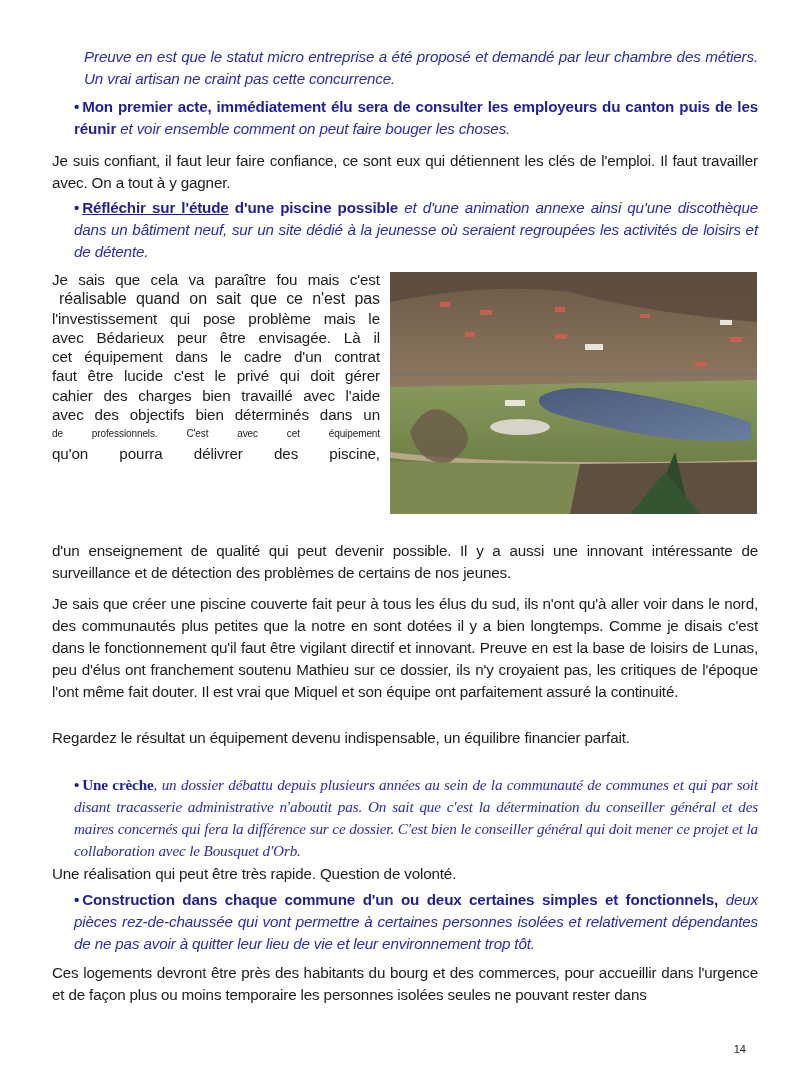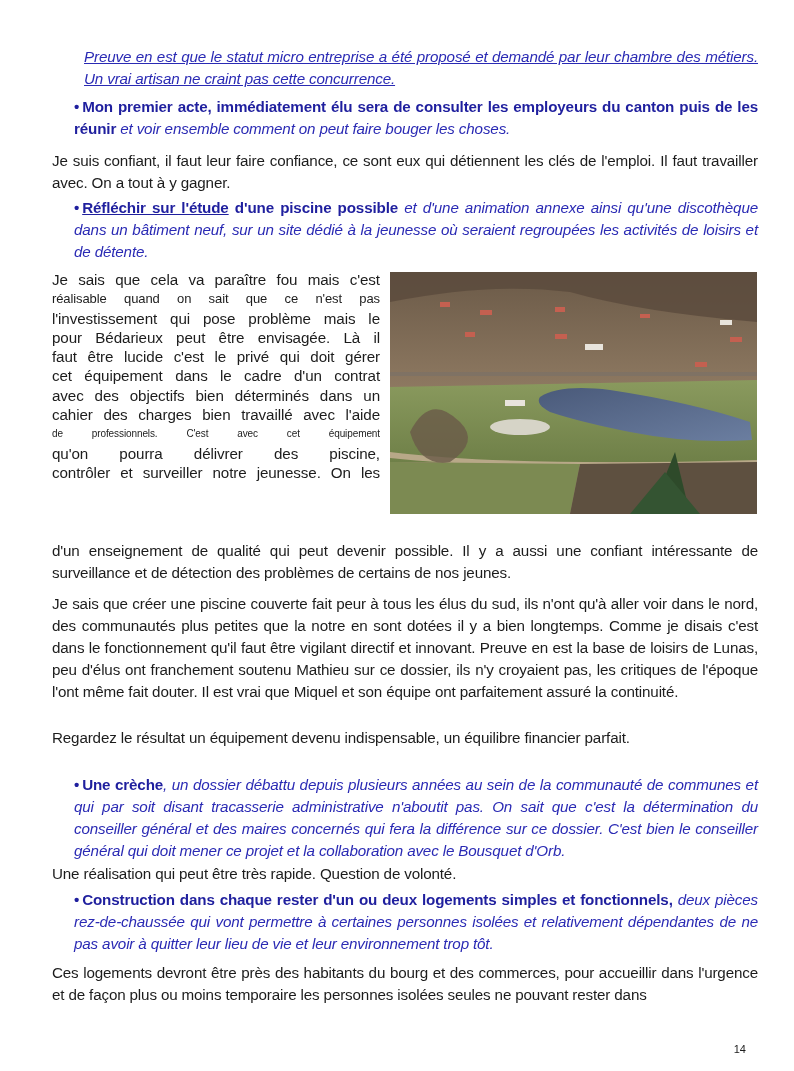--- a/index.html
+++ b/index.html
@@ -35,45 +35,44 @@
       right: 48px; top: 1043px;
       font-size: 11px; font-weight: normal;
       color: #1c1c1c;
     }
   </style>
 </head>
 <body>
 
 <div class="page">
 
-  <p class="para blue" style="left:84px; top:46px; width:674px;text-decoration:underline;">Preuve en est que le statut micro entreprise a été proposé et demandé par leur chambre des métiers. Un vrai artisan ne craint pas cette concurrence.</p>
+  <p class="para blue" style="left:84px; top:46px; width:674px;">Preuve en est que le statut micro entreprise a été proposé et demandé par leur chambre des métiers. Un vrai artisan ne craint pas cette concurrence.</p>
 
   <p class="para" style="left:52px; top:150px; width:706px;">Je suis confiant, il faut leur faire confiance, ce sont eux qui détiennent les clés de l'emploi. Il faut travailler avec. On a tout à y gagner.</p>
 
   <p class="para" style="left:74px; top:96px; width:684px;">
     <span class="bullet-dot">•</span><span class="bold-blue">Mon premier acte,  immédiatement élu sera de consulter les employeurs du canton puis de les réunir</span><span class="blue"> et voir ensemble comment  on peut faire bouger les choses.</span>
   </p>
 
   <p class="para" style="left:74px; top:197px; width:684px;">
     <span class="bullet-dot">•</span><span class="bold-blue u">Réfléchir sur l'étude</span><span class="bold-blue"> d'une piscine possible</span><span class="blue"> et d'une animation annexe ainsi qu'une discothèque dans un bâtiment neuf, sur un site dédié à la jeunesse où seraient regroupées les activités de loisirs et de détente.</span>
   </p>
 
   <div style="position:absolute; left:52px; top:270px; width:328px;">
     <div id="fou-lines">
         <div style="font-size: 15.2px; line-height: 19.3px; text-align: justify; text-align-last: justify; letter-spacing: -0.1px; white-space: normal; overflow: visible;">Je sais que cela va paraître fou mais c'est</div>
-        <div style="font-size: 13px; line-height: 19.3px; text-align: justify; text-align-last: justify; letter-spacing: -0.1px; white-space: normal; overflow: visible;">réalisable quand on sait que ce n'est pas</div>
+        <div style="font-size: 16px; line-height: 19.3px; text-align: justify; text-align-last: justify; letter-spacing: -0.1px; white-space: normal; overflow: visible; margin-left: 7px;">réalisable quand on sait que ce n'est pas</div>
         <div style="font-size: 15.2px; line-height: 19.3px; text-align: justify; text-align-last: justify; letter-spacing: -0.1px; white-space: normal; overflow: visible;">l'investissement qui pose problème mais le</div>
-        <div style="font-size: 15.2px; line-height: 19.3px; text-align: justify; text-align-last: justify; letter-spacing: -0.1px; white-space: normal; overflow: visible;">pour Bédarieux peut être envisagée. Là il</div>
+        <div style="font-size: 15.2px; line-height: 19.3px; text-align: justify; text-align-last: justify; letter-spacing: -0.1px; white-space: normal; overflow: visible;">avec Bédarieux peur être envisagée. Là il</div>
+        <div style="font-size: 15.2px; line-height: 19.3px; text-align: justify; text-align-last: justify; letter-spacing: -0.1px; white-space: normal; overflow: visible;">cet équipement dans le cadre d'un contrat</div>
         <div style="font-size: 15.2px; line-height: 19.3px; text-align: justify; text-align-last: justify; letter-spacing: -0.1px; white-space: normal; overflow: visible;">faut être lucide c'est le privé qui doit gérer</div>
-        <div style="font-size: 15.2px; line-height: 19.3px; text-align: justify; text-align-last: justify; letter-spacing: -0.1px; white-space: normal; overflow: visible;">cet équipement dans le cadre d'un contrat</div>
+        <div style="font-size: 15.2px; line-height: 19.3px; text-align: justify; text-align-last: justify; letter-spacing: -0.1px; white-space: normal; overflow: visible;">cahier des charges bien travaillé avec l'aide</div>
         <div style="font-size: 15.2px; line-height: 19.3px; text-align: justify; text-align-last: justify; letter-spacing: -0.1px; white-space: normal; overflow: visible;">avec des objectifs bien déterminés dans un</div>
-        <div style="font-size: 15.2px; line-height: 19.3px; text-align: justify; text-align-last: justify; letter-spacing: -0.1px; white-space: normal; overflow: visible;">cahier des charges bien travaillé avec l'aide</div>
         <div style="font-size: 10px; line-height: 19.3px; text-align: justify; text-align-last: justify; letter-spacing: -0.1px; white-space: normal; overflow: visible;">de professionnels. C'est avec cet équipement</div>
         <div style="font-size: 15.2px; line-height: 19.3px; text-align: justify; text-align-last: justify; letter-spacing: -0.1px; white-space: normal; overflow: visible;">qu'on pourra délivrer des piscine,</div>
-        <div style="font-size: 15.2px; line-height: 19.3px; text-align: justify; text-align-last: justify; letter-spacing: -0.1px; white-space: normal; overflow: visible;">contrôler et surveiller notre jeunesse. On les</div>
       </div>
   </div>
 
   <div class="photo">
     <svg width="367" height="242" viewBox="0 0 367 242">
       <defs>
         <linearGradient id="hill" x1="0" y1="0" x2="0" y2="1">
           <stop offset="0" stop-color="#6b5a48"></stop>
           <stop offset="0.5" stop-color="#8f7a62"></stop>
           <stop offset="1" stop-color="#9a8a70"></stop>
@@ -110,32 +109,32 @@
         <rect x="305" y="90" width="12" height="5"></rect>
       </g>
       <g fill="#e8e4dc">
         <rect x="195" y="72" width="18" height="6"></rect>
         <rect x="115" y="128" width="20" height="6"></rect>
         <rect x="330" y="48" width="12" height="5"></rect>
       </g>
     </svg>
   </div>
 
-  <p class="para" style="left:52px; top:540px; width:706px;">d'un enseignement de qualité qui peut devenir possible. Il y a aussi une confiant intéressante de surveillance et de détection des problèmes de certains de nos jeunes.</p>
+  <p class="para" style="left:52px; top:540px; width:706px;">d'un enseignement de qualité qui peut devenir possible. Il y a aussi une innovant intéressante de surveillance et de détection des problèmes de certains de nos jeunes.</p>
 
   <p class="para" style="left:52px; top:593px; width:706px;">Je sais que créer une piscine couverte fait peur à tous les élus du sud, ils n'ont qu'à aller voir dans le nord, des communautés plus petites que la notre en sont dotées il y a bien longtemps. Comme je disais c'est dans le fonctionnement qu'il faut être vigilant directif et innovant. Preuve en est la base de loisirs de Lunas, peu d'élus ont franchement soutenu Mathieu sur ce dossier, ils n'y croyaient pas, les critiques de l'époque l'ont même fait douter. Il est vrai que Miquel et son équipe ont parfaitement assuré la continuité.</p>
 
   <p class="para" style="left:52px; top:727px; width:706px;">Regardez le résultat un équipement devenu indispensable, un équilibre financier parfait.</p>
 
-  <p class="para" style="left:74px; top:774px; width:684px;">
+  <p class="para" style="left:74px; top:774px; width:684px;font-family:Liberation Serif, serif;">
     <span class="bullet-dot">•</span><span class="bold-blue">Une crèche</span><span class="blue">, un dossier débattu depuis plusieurs années au sein de la communauté de communes et qui par soit disant tracasserie administrative n'aboutit pas. On sait que c'est la détermination du conseiller général et des maires concernés qui fera la différence sur ce dossier. C'est bien le conseiller général qui doit mener ce projet et la collaboration avec le Bousquet d'Orb.</span>
   </p>
 
   <p class="para" style="left:52px; top:863px; width:706px;">Une réalisation qui peut être très rapide. Question de volonté.</p>
 
   <p class="para" style="left:74px; top:889px; width:684px;">
-    <span class="bullet-dot">•</span><span class="bold-blue">Construction dans chaque rester d'un ou deux logements simples et fonctionnels,</span><span class="blue"> deux pièces rez-de-chaussée qui vont permettre à   certaines personnes isolées et relativement dépendantes de ne pas avoir à quitter leur lieu de vie et leur environnement trop tôt.</span>
+    <span class="bullet-dot">•</span><span class="bold-blue">Construction dans chaque commune d'un ou deux certaines simples et fonctionnels,</span><span class="blue"> deux pièces rez-de-chaussée qui vont permettre à   certaines personnes isolées et relativement dépendantes de ne pas avoir à quitter leur lieu de vie et leur environnement trop tôt.</span>
   </p>
 
   <p class="para" style="left:52px; top:962px; width:706px;">Ces logements devront être près des habitants du bourg et des commerces,  pour accueillir dans l'urgence et de façon plus ou moins temporaire les personnes isolées seules ne pouvant rester dans</p>
 
   <div class="page-num">14</div>
 </div>
 
 </body></html>

